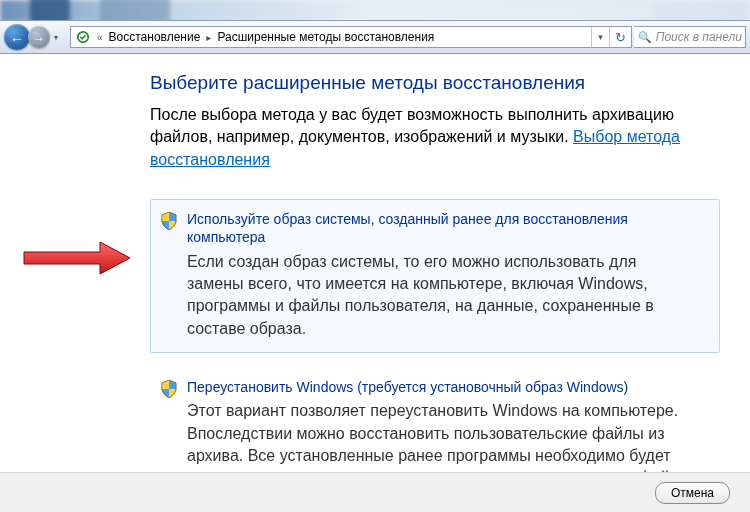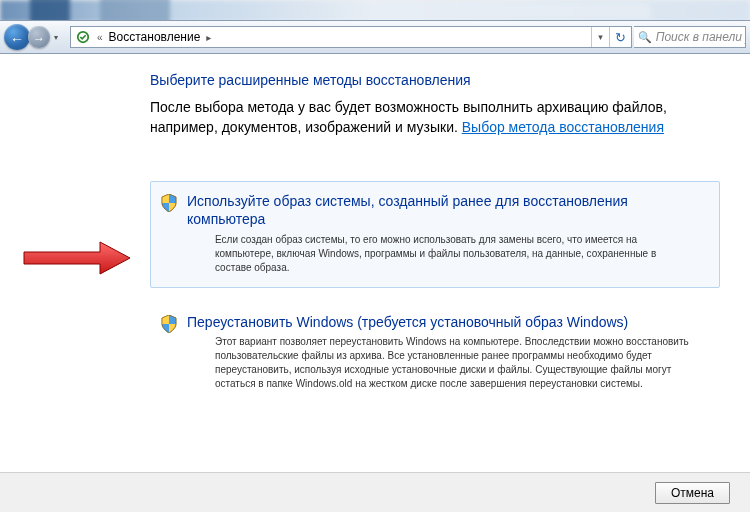--- a/index.html
+++ b/index.html
@@ -156,30 +156,30 @@
     font-size:11px;
   }
   
   .content {
     position: relative;
     background: #fff;
     height: calc(512px - 54px - 40px);
     padding: 18px 30px 10px 150px;
   }
   .content h1 {
-    font-size: 14px;
+    font-size: 19px;
     font-weight: normal;
     color: #003399;
     margin-bottom: 10px;
   }
   .intro {
-    font-size: 14px;
+    font-size: 16px;
     color: #000;
     line-height: 1.4;
-    margin-bottom: 44px;
+    margin-bottom: 28px;
   }
   .intro a {
     color: #0066cc;
     text-decoration: underline;
     cursor:pointer;
   }
   .options {
     display:flex;
     flex-direction:column;
     gap: 14px;
@@ -195,24 +195,23 @@
     background: #f5f9fd;
     border: 1px solid #b8d4ef;
   }
   .option-title {
     font-size: 14px;
     color: #003399;
     margin-bottom: 4px;
     line-height: 1.3;
   }
   .option-desc {
-    font-size: 10px;
+    font-size: 16px;
     color: #333;
     line-height: 1.4;
-    margin-left: 28px;
   }
   .shield {
     position:absolute;
     left: 10px;
     top: 12px;
     width: 16px;
     height: 18px;
   }
   
   .red-arrow {
@@ -234,21 +233,21 @@
     display:flex;
     align-items:center;
     justify-content:flex-end;
     padding: 0 20px;
   }
   .btn {
     min-width: 75px;
     height: 22px;
     background: linear-gradient(to bottom, #fdfdfd, #e8e8e8);
     border: 1px solid #8a8a8a;
-    border-radius: 1px;
+    border-radius: 10px;
     font-size: 12px;
     cursor: pointer;
     display:flex;align-items:center;justify-content:center;
   }
 </style>
 </head>
 <body>
 
 <div class="bg-peek">
   <div class="blob"></div>
@@ -271,20 +270,21 @@
   <div class="addressbar">
     <span class="addr-icon">
       <svg viewBox="0 0 16 16" width="14" height="14">
           <circle cx="8" cy="8" r="6" fill="none" stroke="#2e8a2e" stroke-width="2"></circle>
           <path d="M5 8 l2 2 l4 -4" stroke="#2e8a2e" stroke-width="2" fill="none"></path>
         </svg>
     </span>
     <span class="addr-arrow">«</span>
     <span class="addr-seg">Восстановление</span>
     <span class="addr-arrow">▸</span>
+    <span class="addr-seg">Расширенные методы восстановления</span>
     <span style="flex:1"></span>
     <span class="addr-dd">
       <span>▾</span>
     </span>
     <span class="refresh-btn">
       <span>↻</span>
     </span>
   </div>
   <div class="searchbar">
     <span class="mg">🔍</span>

